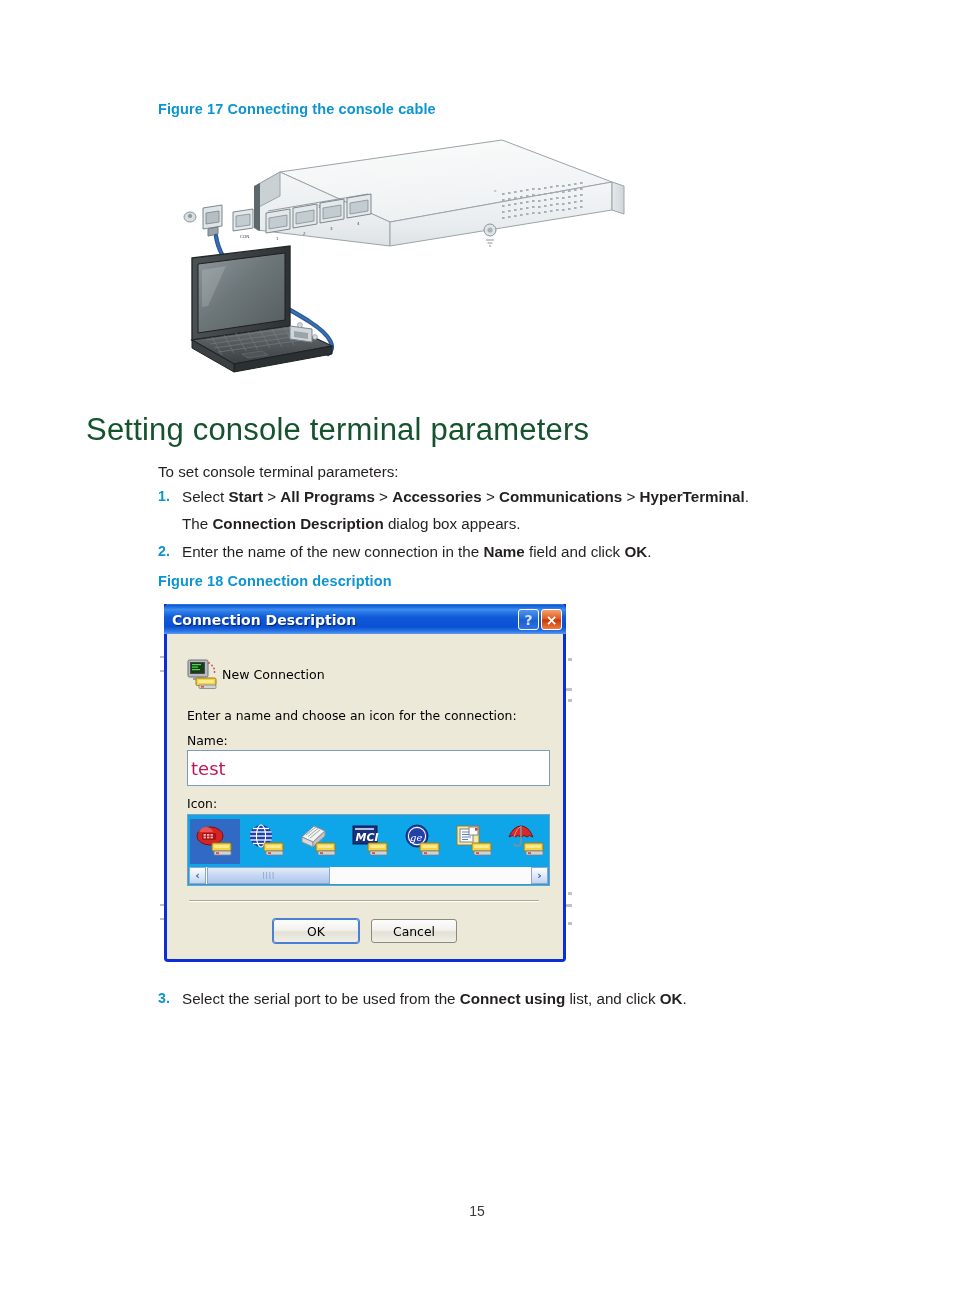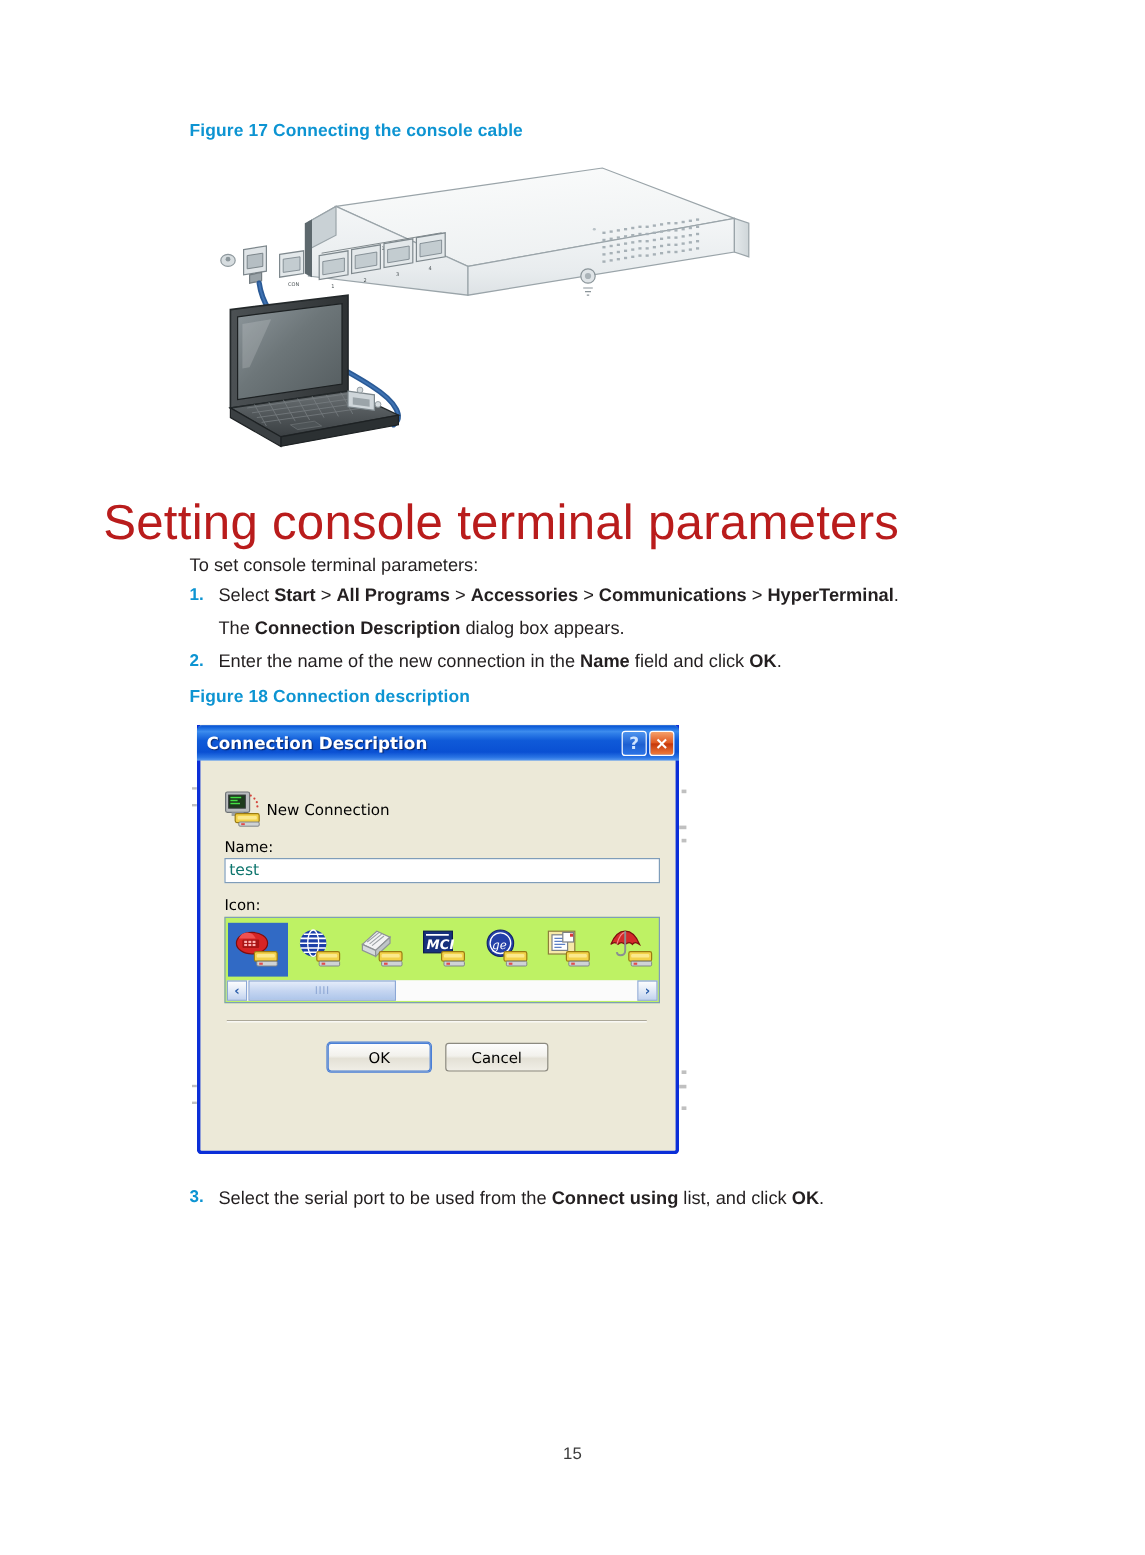--- a/index.html
+++ b/index.html
@@ -23,23 +23,23 @@
     font-weight: bold;
     color: #0d94d2;
     letter-spacing: .1px;
     white-space: nowrap;
   }
 
   .h1 {
     position: absolute;
     left: 86px;
     top: 412px;
-    font-size: 41px;
+    font-size: 31px;
     font-weight: normal;
-    color: #b91c1c;
+    color: #14532d;
     letter-spacing: .2px;
     white-space: nowrap;
   }
 
   .body-text {
     position: absolute;
     font-size: 15.2px;
     color: #231f20;
     line-height: 1.45;
     white-space: nowrap;
@@ -149,35 +149,35 @@
 
   .conn-row { display: flex; align-items: center; gap: 1px; height: 40px; margin: 6px 0 4px 6px; }
   .conn-label { font-size: 12.6px; color: #000; }
 
   .prompt { margin: 14px 0 10px 6px; font-size: 12.4px; }
   .fld-label { margin: 0 0 2px 6px; font-size: 12.4px; }
 
   .txtinput {
     margin: 0 2px 0 6px;
     width: 363px;
-    height: 21px;
+    height: 36px;
     background: #ffffff;
     border: 1px solid #7f9db9;
     font-family: "DejaVu Sans", sans-serif;
-    font-size: 13px;
-    color: #0f766e;
+    font-size: 18px;
+    color: #be185d;
     padding: 1px 3px;
     outline: none;
   }
 
   .iconbox {
     margin: 3px 2px 0 6px;
     width: 363px;
     height: 72px;
-    background: #bef264;
+    background: #0ea5e9;
     border: 1px solid #7f9db9;
     padding: 1px;
     position: relative;
   }
   .iconstrip {
     display: flex;
     height: 48px;
     align-items: flex-end;
     gap: 2px;
     padding: 2px 1px 0 1px;
@@ -535,20 +535,21 @@
             <rect x="9" y="20" width="20" height="7.5" rx="1.5" fill="#f3d24a" stroke="#9b7b10" stroke-width="1"></rect>
             <rect x="11" y="22" width="16" height="3" rx="1" fill="#fbe98d"></rect>
             <rect x="12" y="27" width="17" height="3.5" rx="1" fill="#cfd3d6" stroke="#7d8285" stroke-width=".8"></rect>
             <rect x="14" y="28" width="3" height="1.6" fill="#e14b4b"></rect>
           </svg>
         </span>
         <span class="conn-label">New Connection</span>
       </div>
 
       
+      <div class="prompt">Enter a name and choose an icon for the connection:</div>
 
       
       <div class="fld-label">Name:</div>
       <input class="txtinput" type="text" value="test" style="">
 
       
       <div class="fld-label" style="margin-top:10px;">Icon:</div>
 
       <div class="iconbox">
         <div class="iconstrip">

